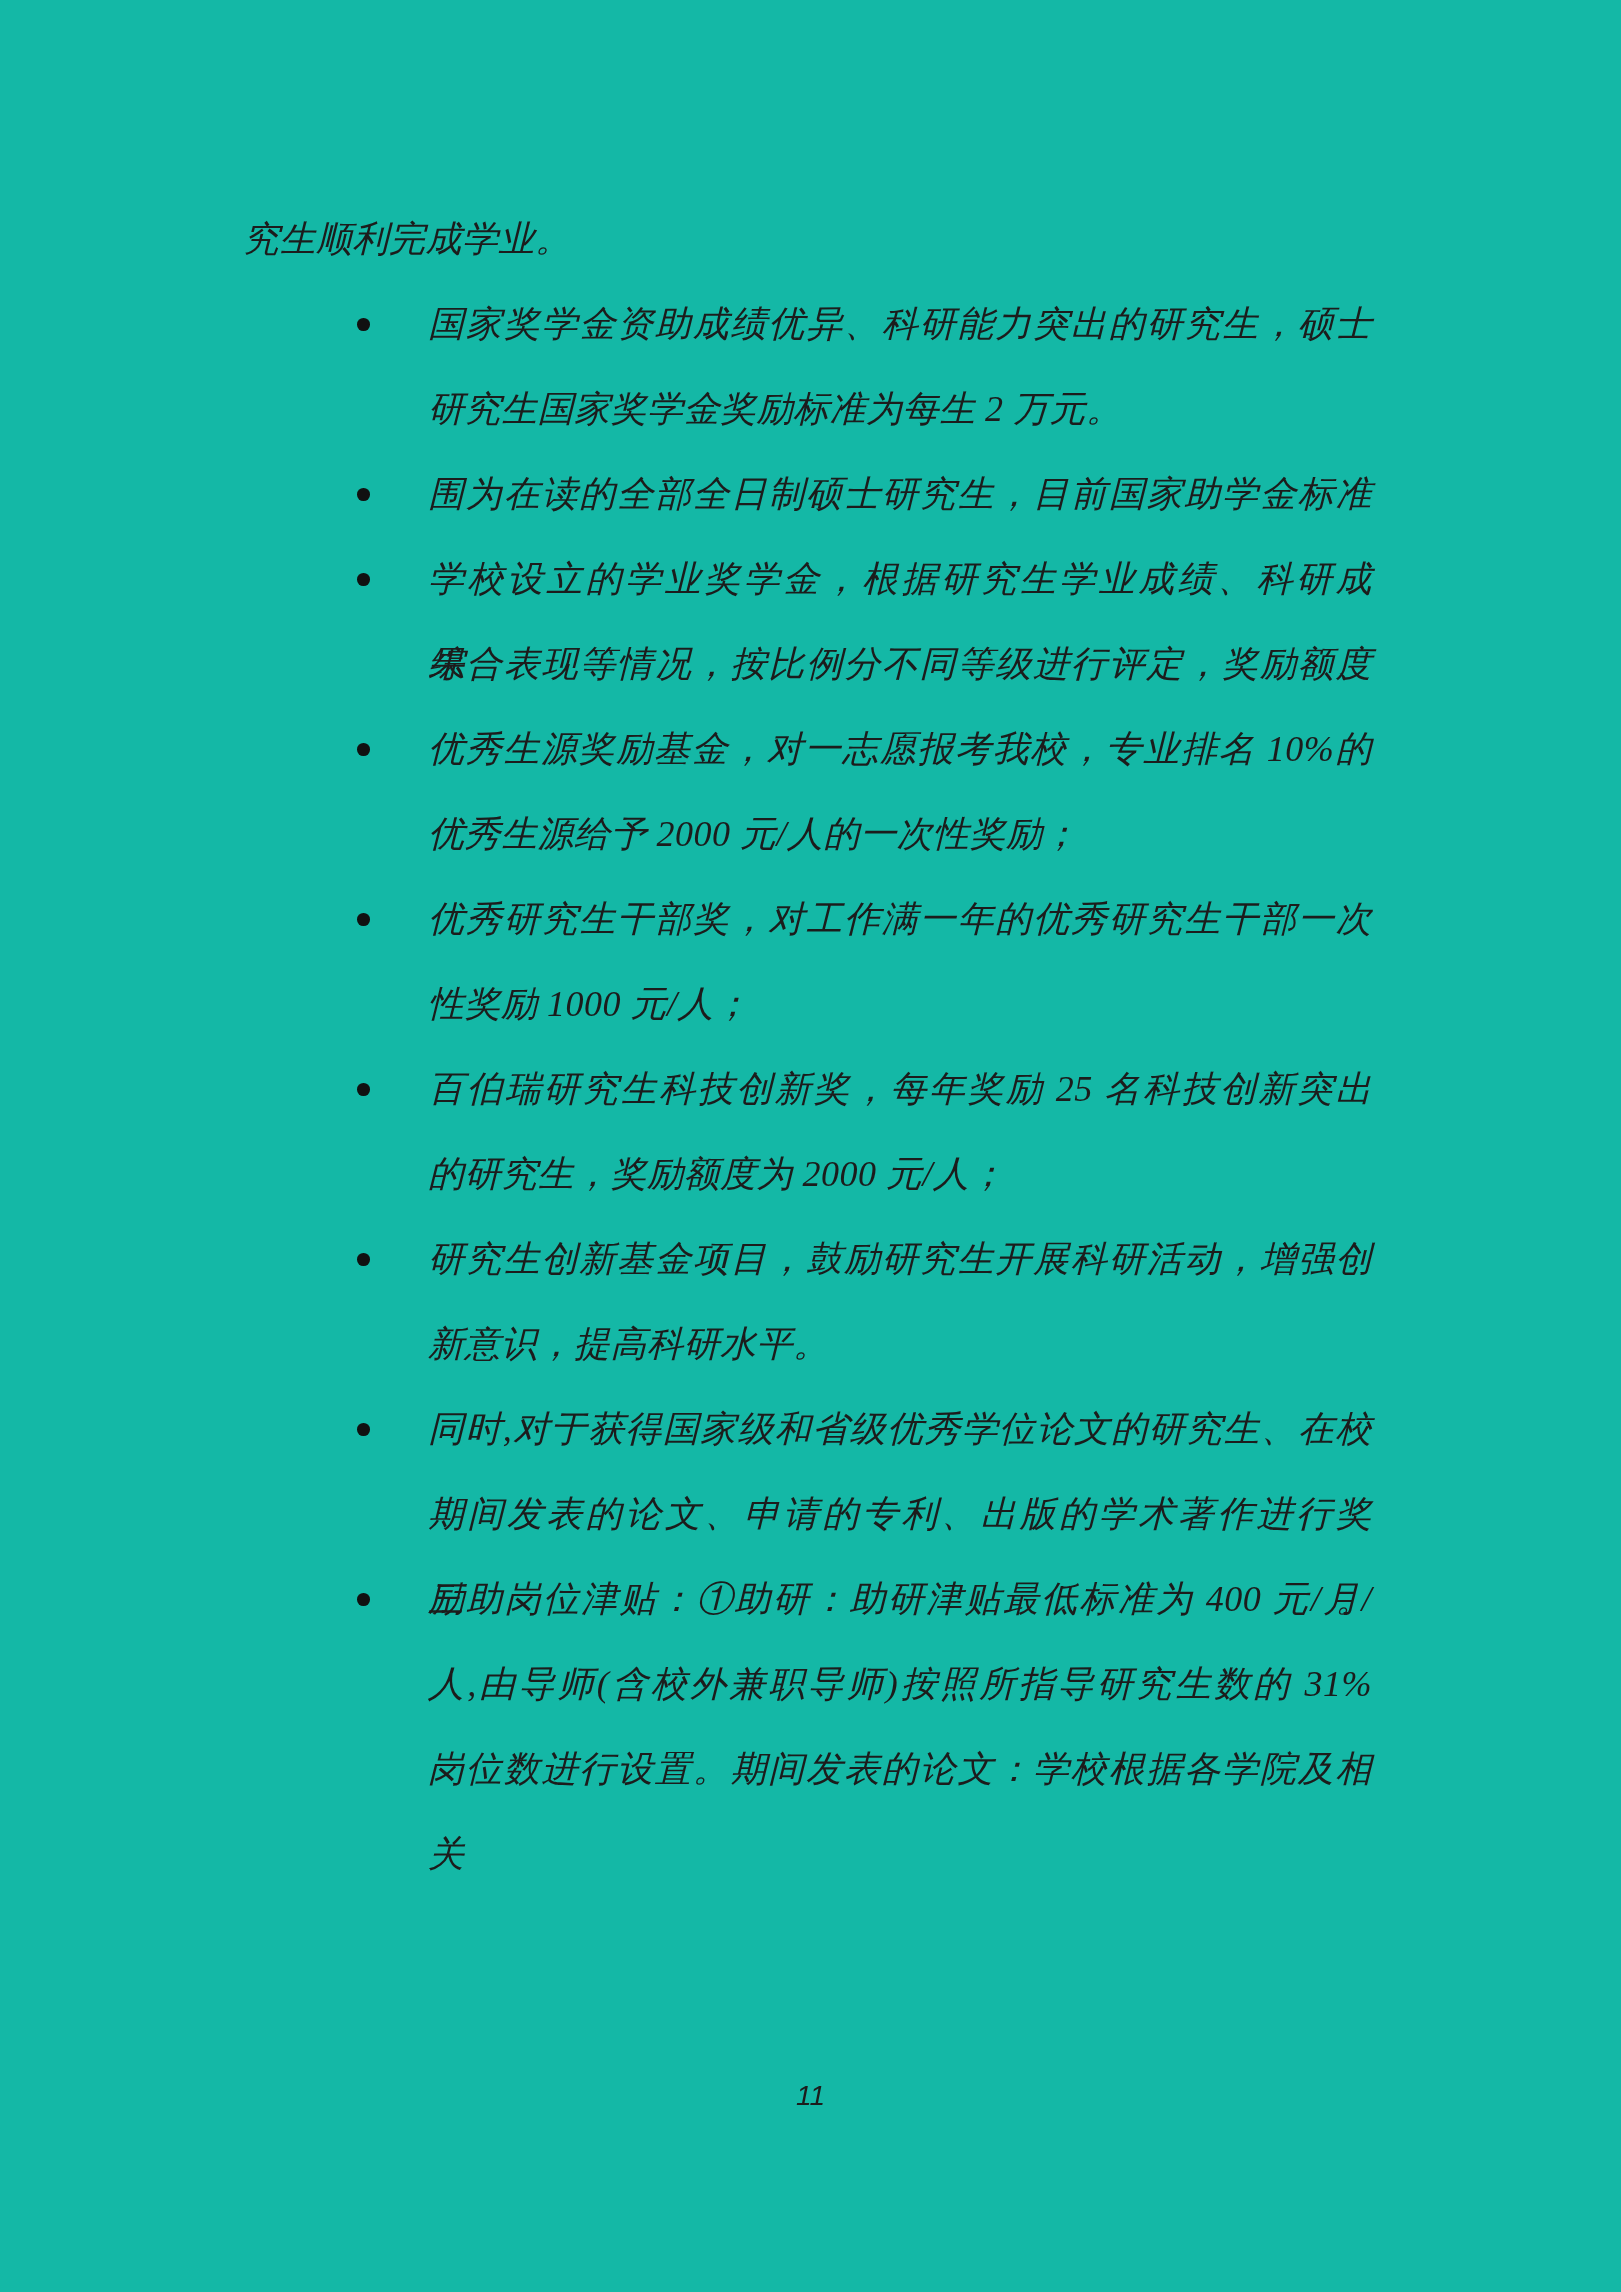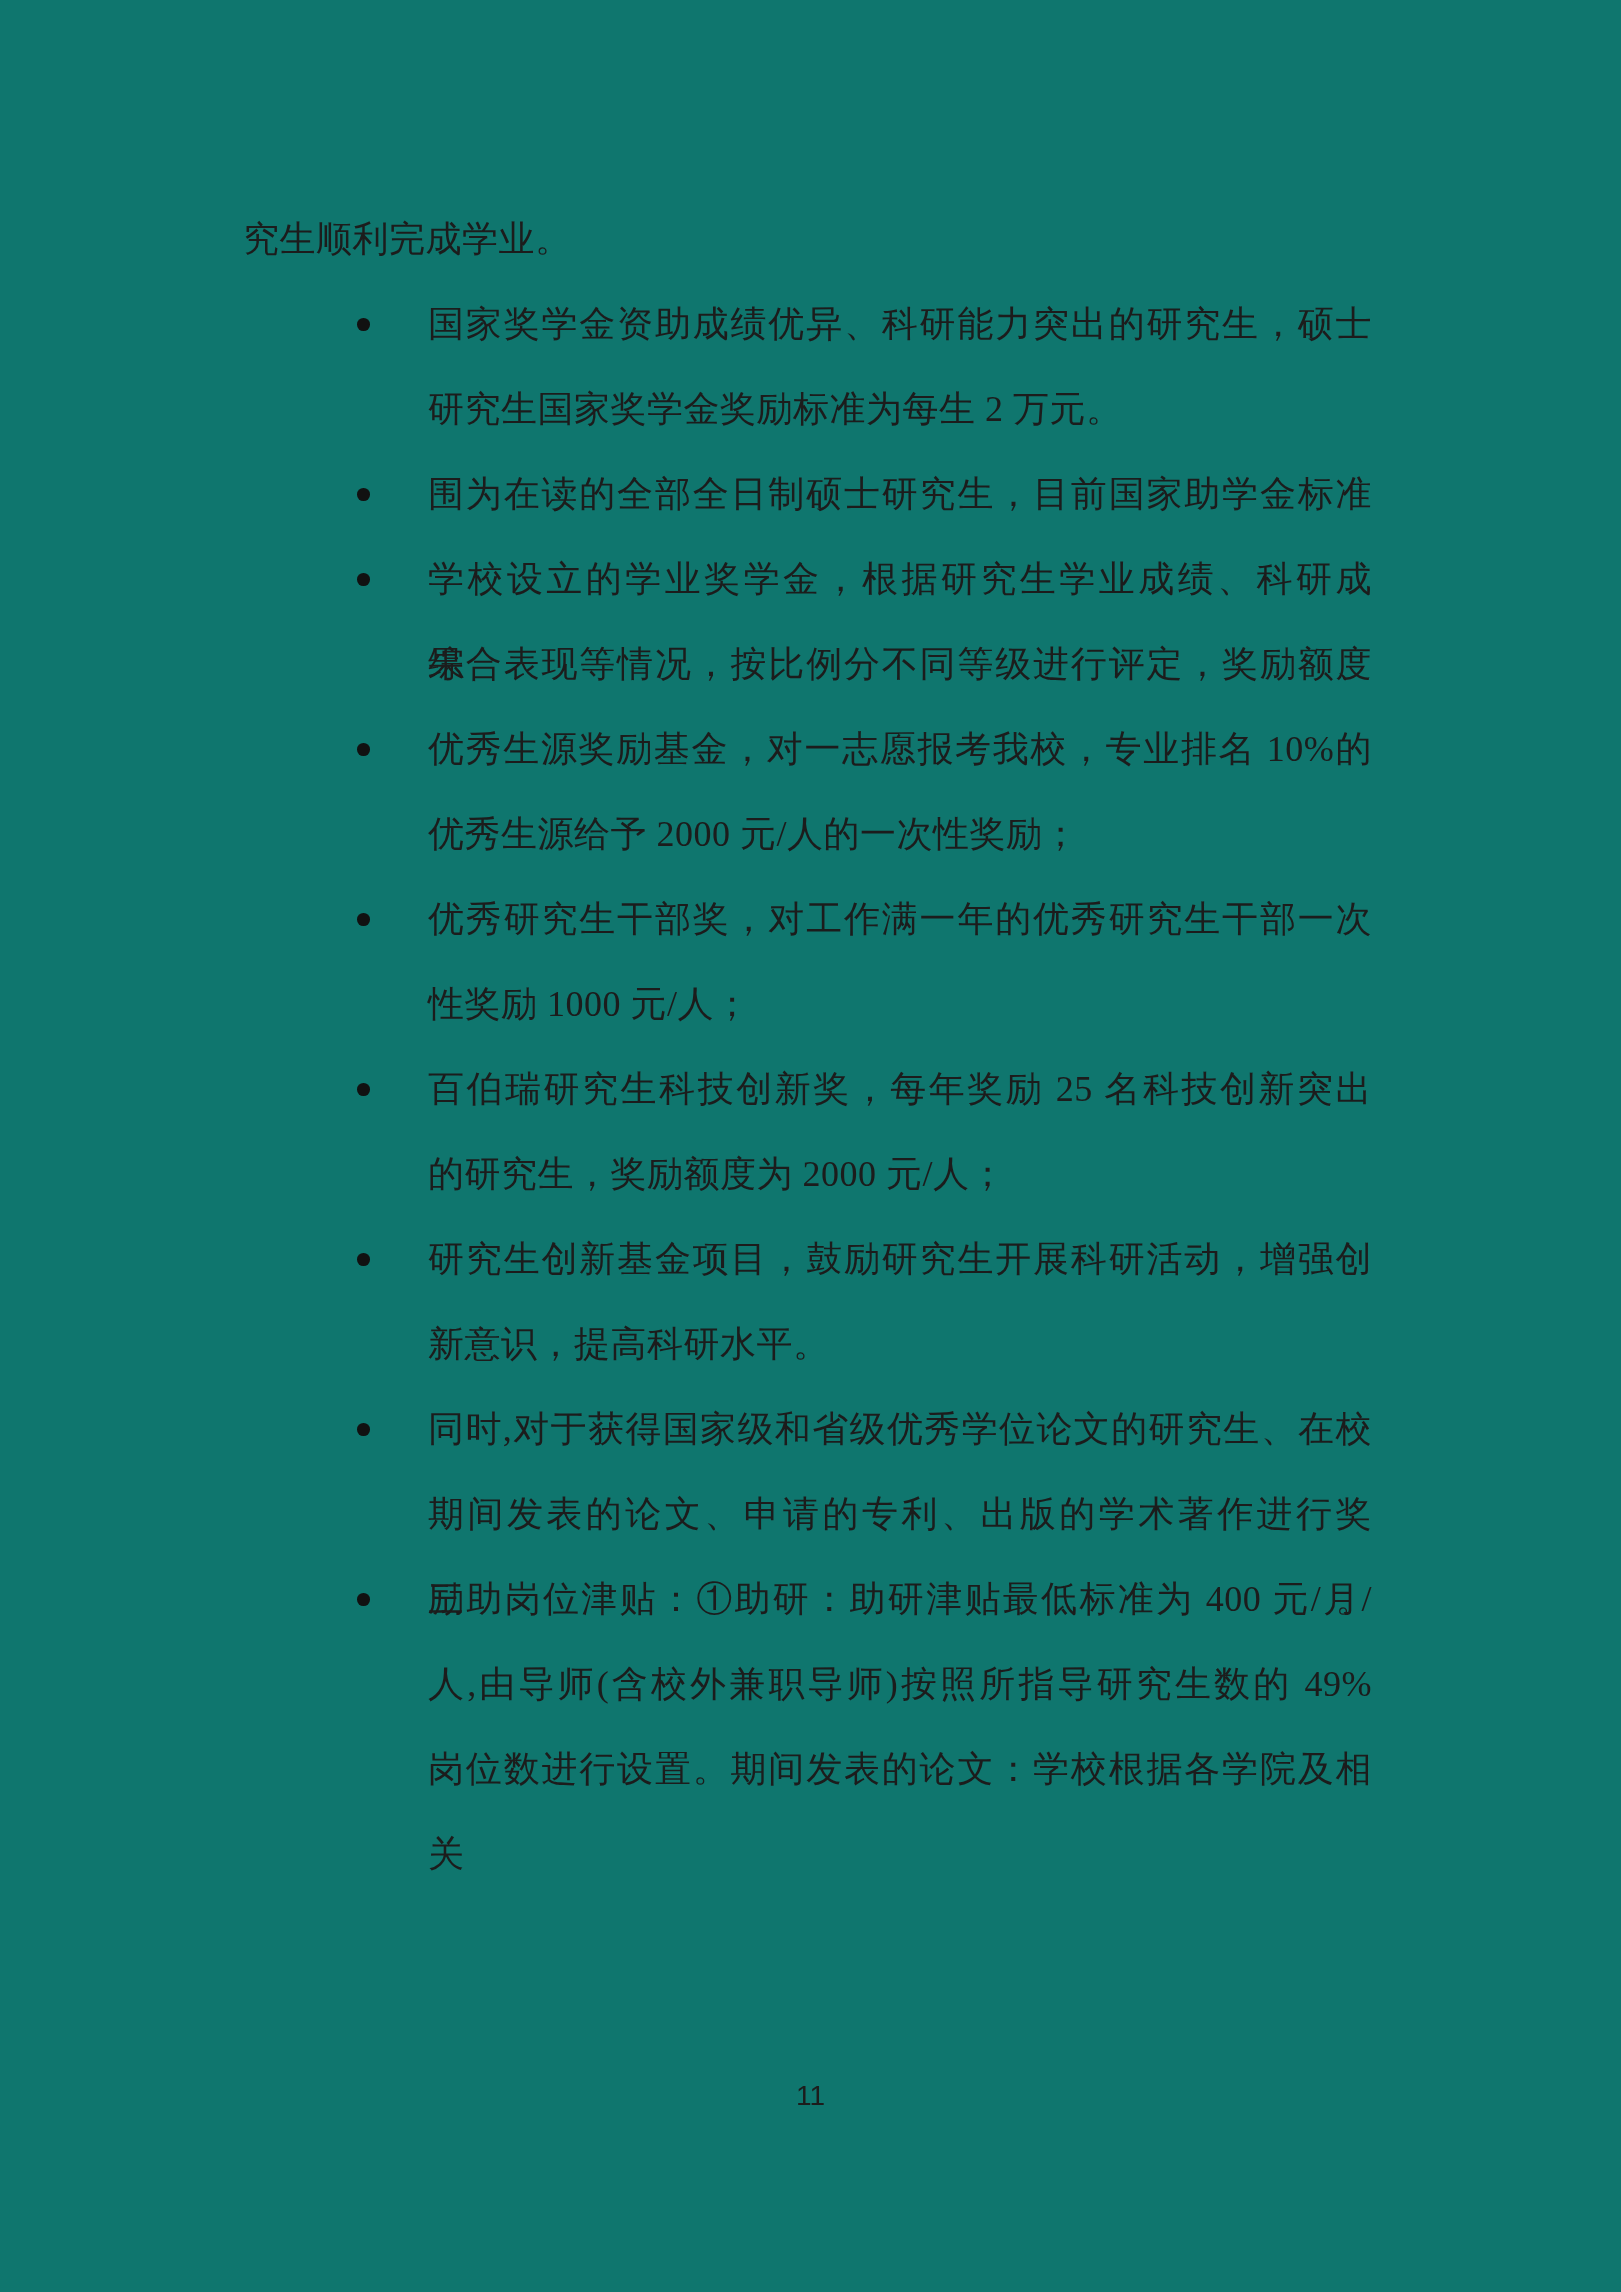--- a/index.html
+++ b/index.html
@@ -11,21 +11,22 @@
     height: 2293px;
     background: #ffffff;
     position: relative;
     font-family: "Liberation Serif", "DejaVu Serif", serif;
     color: #1c1c1c;
     overflow: hidden;
   }
   .page {
     position: absolute;
     inset: 0;
-    background: #0f766e;
+    background: #14b8a6;
+    font-style: italic;
   }
   .content {
     position: absolute;
     left: 243px;
     top: 197px;
     width: 1129px; 
   }
   .tline {
     font-size: 36px;
     line-height: 85px;
@@ -116,21 +117,21 @@
 
       <div class="bullet-item">
         <span class="dot"></span>
         <div class="tline fill">同时,对于获得国家级和省级优秀学位论文的研究生、在校</div>
         <div class="tline fill">期间发表的论文、申请的专利、出版的学术著作进行奖励。</div>
       </div>
 
       <div class="bullet-item">
         <span class="dot"></span>
         <div class="tline fill">三助岗位津贴：①助研：助研津贴最低标准为 400 元/月/</div>
-        <div class="tline fill">人,由导师(含校外兼职导师)按照所指导研究生数的 49%</div>
+        <div class="tline fill">人,由导师(含校外兼职导师)按照所指导研究生数的 31%</div>
         <div class="tline fill">岗位数进行设置。期间发表的论文：学校根据各学院及相关</div>
       </div>
 
     </div>
   </div>
 
   <div class="page-num">11</div>
 </div>
 
 

